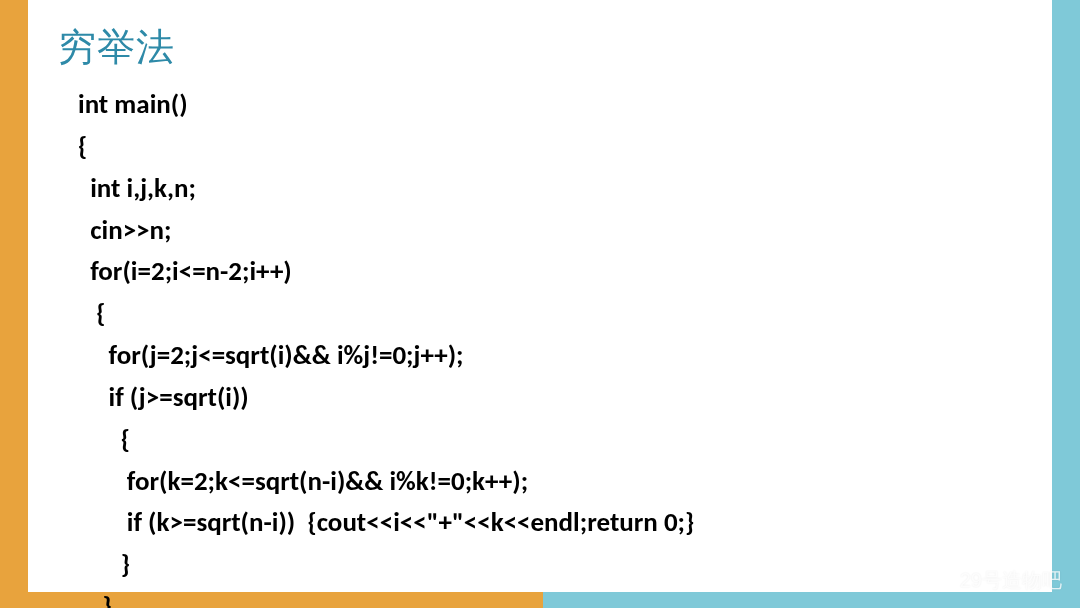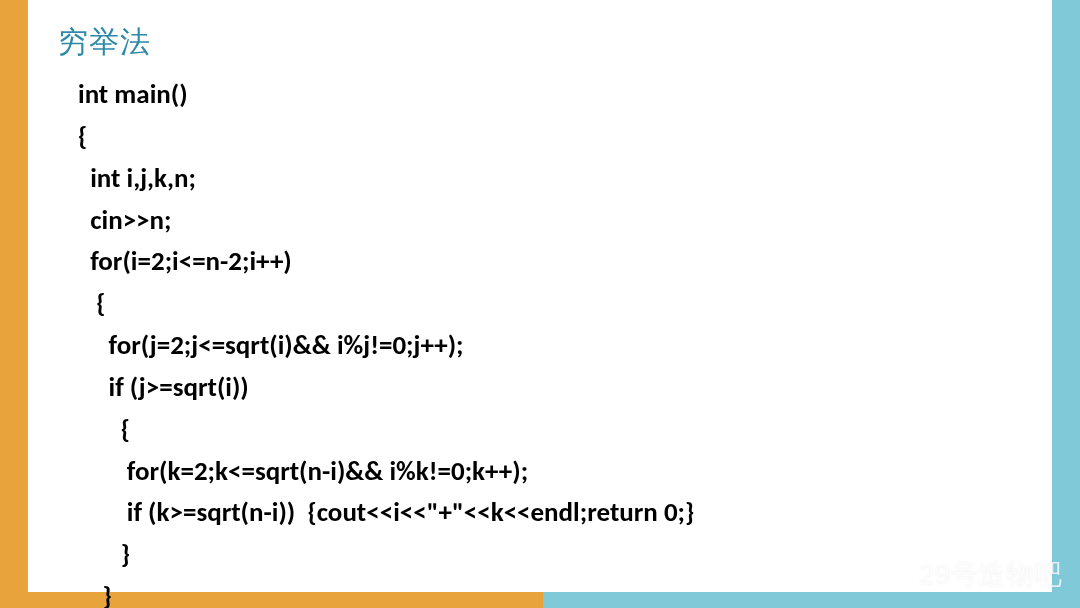--- a/index.html
+++ b/index.html
@@ -28,21 +28,21 @@
     position: absolute;
     left: 28px;
     top: 0px;
     width: 1024px;
     height: 592px;
     background: #ffffff;
     padding: 22px 30px 18px 30px;
   }
   .title {
     color: #2e8aa8;
-    font-size: 30px;
+    font-size: 38px;
     font-weight: 400;
     letter-spacing: 1px;
     margin-bottom: 10px;
     font-family: "Microsoft YaHei", "SimHei", sans-serif;
   }
   .code {
     color: #000000;
     font-size: 27px;
     font-weight: 600;
     line-height: 1.55;
@@ -51,21 +51,21 @@
     padding-left: 20px;
   }
   .watermark {
     position: absolute;
     right: 18px;
     bottom: 14px;
     display: flex;
     align-items: center;
     gap: 12px;
     color: rgba(255,255,255,0.78);
-    font-size: 28px;
+    font-size: 20px;
     font-family: "Microsoft YaHei", sans-serif;
     text-shadow: 0 0 2px rgba(0,0,0,0.08);
   }
   .watermark .wicon {
     width: 26px;
     height: 26px;
     border-radius: 50%;
     display: flex;
     align-items: center;
     justify-content: center;

